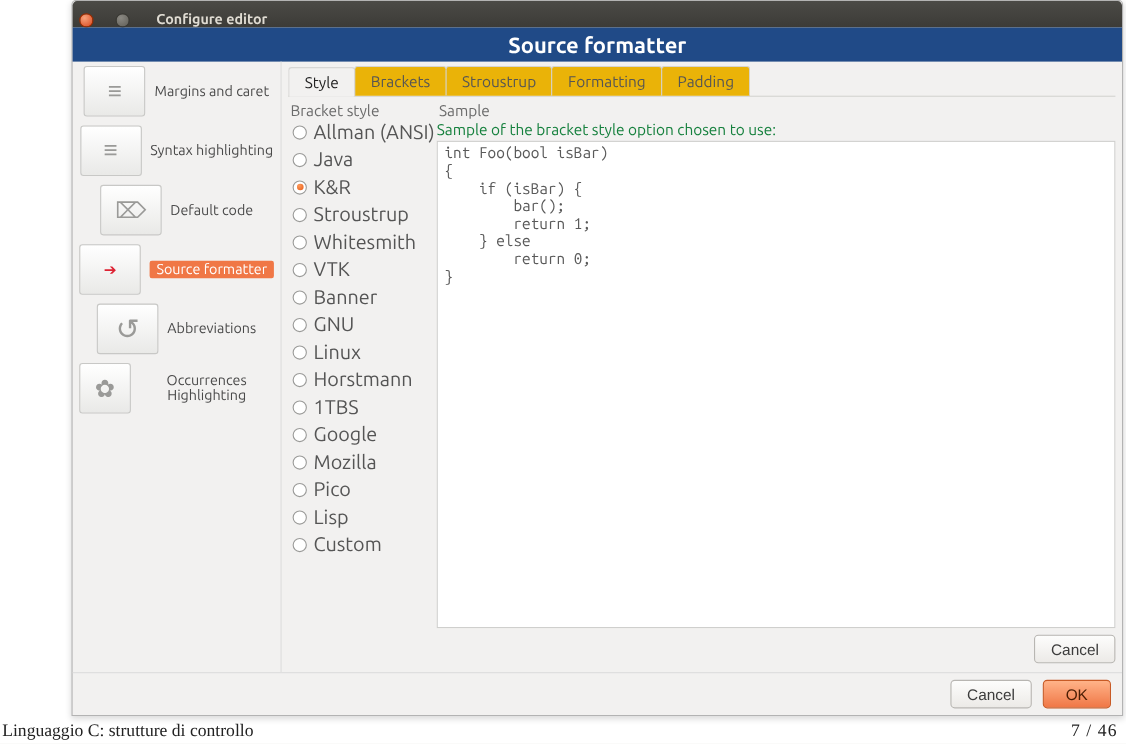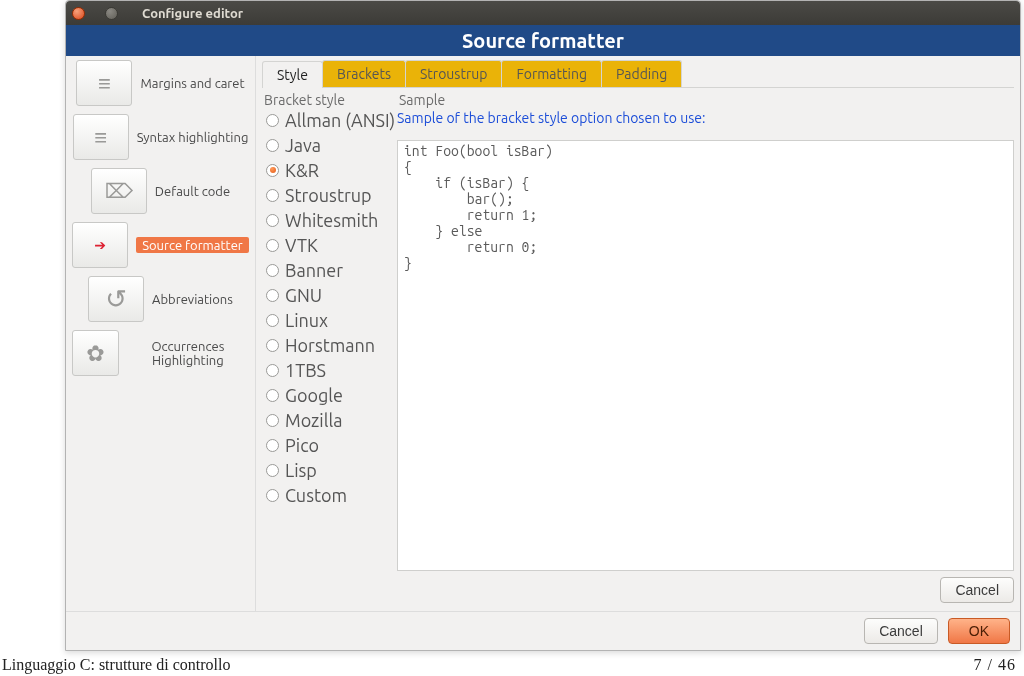--- a/index.html
+++ b/index.html
@@ -21,21 +21,21 @@
     border: 1px solid #b3b3b3;
     border-radius: 4px 4px 0 0;
     box-shadow: 0 2px 6px rgba(0,0,0,0.15);
     display: flex;
     flex-direction: column;
   }
   .titlebar {
     height: 24px;
     background: linear-gradient(#4b4a46, #3c3b37);
     display: flex;
-    align-items: center;
+    align-items: flex-end;
     padding: 0 6px;
     gap: 20px;
     border-radius: 4px 4px 0 0;
   }
   .tb-btn { width: 13px; height: 13px; border-radius: 50%; display:inline-block; }
   .tb-close { background: radial-gradient(circle at 35% 30%, #f7a17b, #d9481e); border:1px solid #9a2b00;}
   .tb-min   { background: radial-gradient(circle at 35% 30%, #8b8983, #605e57); border:1px solid #3a3934;}
   .title-text { color:#dfdbd2; font-weight:bold; font-size:13px; margin-left:4px;}
   .banner {
     background: #204a87;
@@ -95,21 +95,21 @@
   .radio {
     width:13px; height:13px; border-radius:50%;
     border:1px solid #9a9a98; background:#fff;
     display:inline-flex; align-items:center; justify-content:center;
   }
   .radio.checked::after{
     content:""; width:6px; height:6px; border-radius:50%;
     background: radial-gradient(circle at 35% 30%, #ff9a5a, #e55b17);
   }
   .sample-col { flex:1; display:flex; flex-direction:column; min-width:0;}
-  .sample-desc { color:#1d4ed8; font-size:14px; margin:0 0 14px 0;}
+  .sample-desc { color:#15803d; font-size:14px; margin:0 0 2px 0;}
   .code-box {
     flex:1;
     border:1px solid #cfcfcd;
     background:#fff;
     font-family: "Ubuntu Mono","DejaVu Sans Mono",monospace;
     font-size:14px;
     color:#5a5a5a;
     padding:2px 6px;
     white-space:pre;
     overflow:auto;

